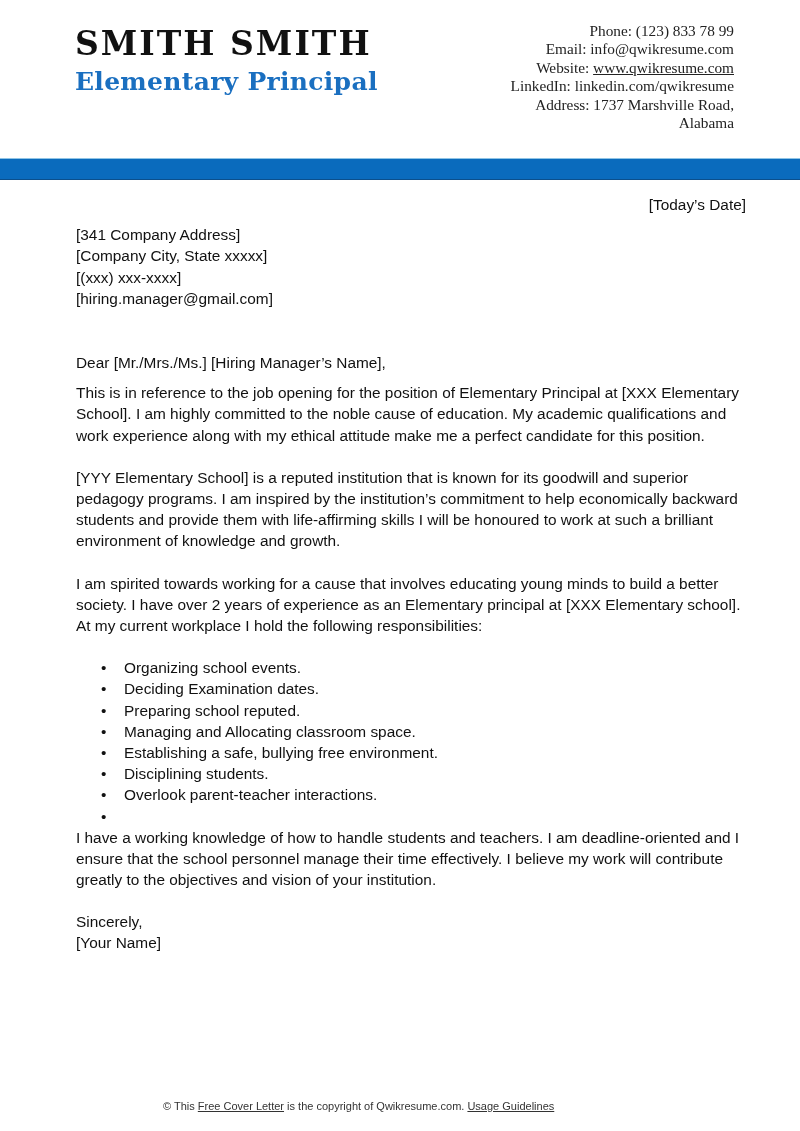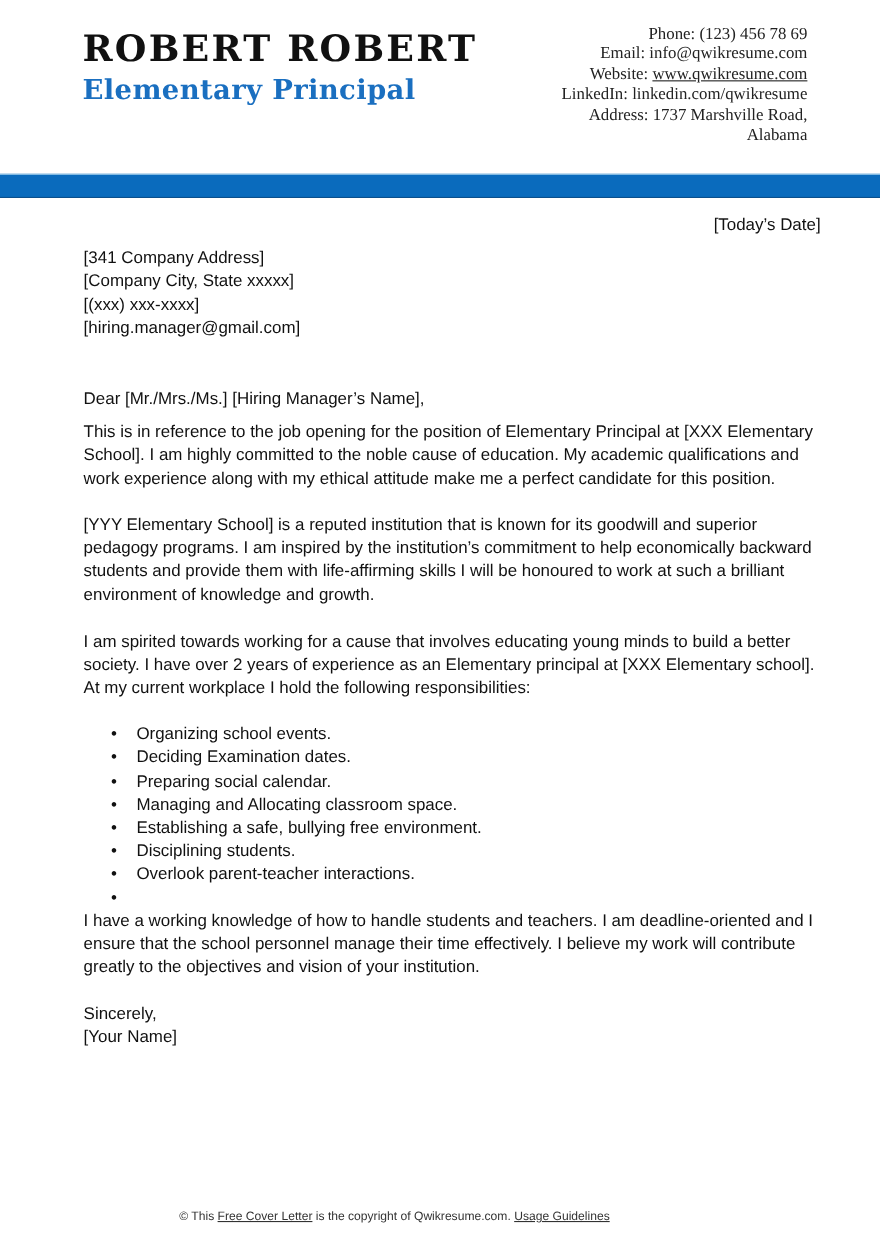--- a/index.html
+++ b/index.html
@@ -23,25 +23,25 @@
     .footer { position: absolute; left: 0; top: 1096px; width: 752px; height: 24px; }
     .footer-text { position: absolute; left: 163px; top: 4px; font-size: 11px; color: #333; white-space: nowrap; }
     .footer-text a { color: #333; text-decoration: underline; cursor: pointer; }
     .logo { position: absolute; left: 609px; top: -3px; font-size: 25px; font-family: "DejaVu Sans", sans-serif; letter-spacing: -0.5px; white-space: nowrap; }
     .logo .qwik { color: #1a2b3a; }
     .logo .resume { color: #22b573; }
   </style>
 </head>
 <body>
 
-<div class="header-name">ROBERT ROBERT</div>
+<div class="header-name">SMITH SMITH</div>
 <div class="header-title">Elementary Principal</div>
 
 <div class="contact">
-  <span class="line">Phone: (123) 456 78 69</span>
+  <span class="line">Phone: (123) 833 78 99</span>
   <span class="line">Email: info@qwikresume.com</span>
   <span class="line"><span>Website: </span><span class="u">www.qwikresume.com</span></span>
   <span class="line">LinkedIn: linkedin.com/qwikresume</span>
   <span class="line">Address: 1737 Marshville Road,</span>
   <span class="line">Alabama</span>
 </div>
 
 <div class="bar"></div>
 
 <div class="letter">
@@ -52,21 +52,21 @@
     <p>[(xxx) xxx-xxxx]</p>
     <p>[hiring.manager@gmail.com]</p>
   </div>
   <p class="salutation">Dear [Mr./Mrs./Ms.] [Hiring Manager’s Name],</p>
   <p class="para">This is in reference to the job opening for the position of Elementary Principal at [XXX Elementary School]. I am highly committed to the noble cause of education. My academic qualifications and work experience along with my ethical attitude make me a perfect candidate for this position.</p>
   <p class="para">[YYY Elementary School] is a reputed institution that is known for its goodwill and superior pedagogy programs. I am inspired by the institution’s commitment to help economically backward students and provide them with life-affirming skills I will be honoured to work at such a brilliant environment of knowledge and growth.</p>
   <p class="para">I am spirited towards working for a cause that involves educating young minds to build a better society. I have over 2 years of experience as an Elementary principal at [XXX Elementary school]. At my current workplace I hold the following responsibilities:</p>
   <ul class="resp">
     <li><span class="bullet">•</span><span>Organizing school events.</span></li>
     <li><span class="bullet">•</span><span>Deciding Examination dates.</span></li>
-    <li><span class="bullet">•</span><span>Preparing social calendar.</span></li>
+    <li><span class="bullet">•</span><span>Preparing school reputed.</span></li>
     <li><span class="bullet">•</span><span>Managing and Allocating classroom space.</span></li>
     <li><span class="bullet">•</span><span>Establishing a safe, bullying free environment.</span></li>
     <li><span class="bullet">•</span><span>Disciplining students.</span></li>
     <li><span class="bullet">•</span><span>Overlook parent-teacher interactions.</span></li>
     <li><span class="bullet">•</span></li>
   </ul>
   <p class="para">I have a working knowledge of how to handle students and teachers. I am deadline-oriented and I ensure that the school personnel manage their time effectively. I believe my work will contribute greatly to the objectives and vision of your institution.</p>
   <p>Sincerely,</p>
   <p>[Your Name]</p>
 </div>

